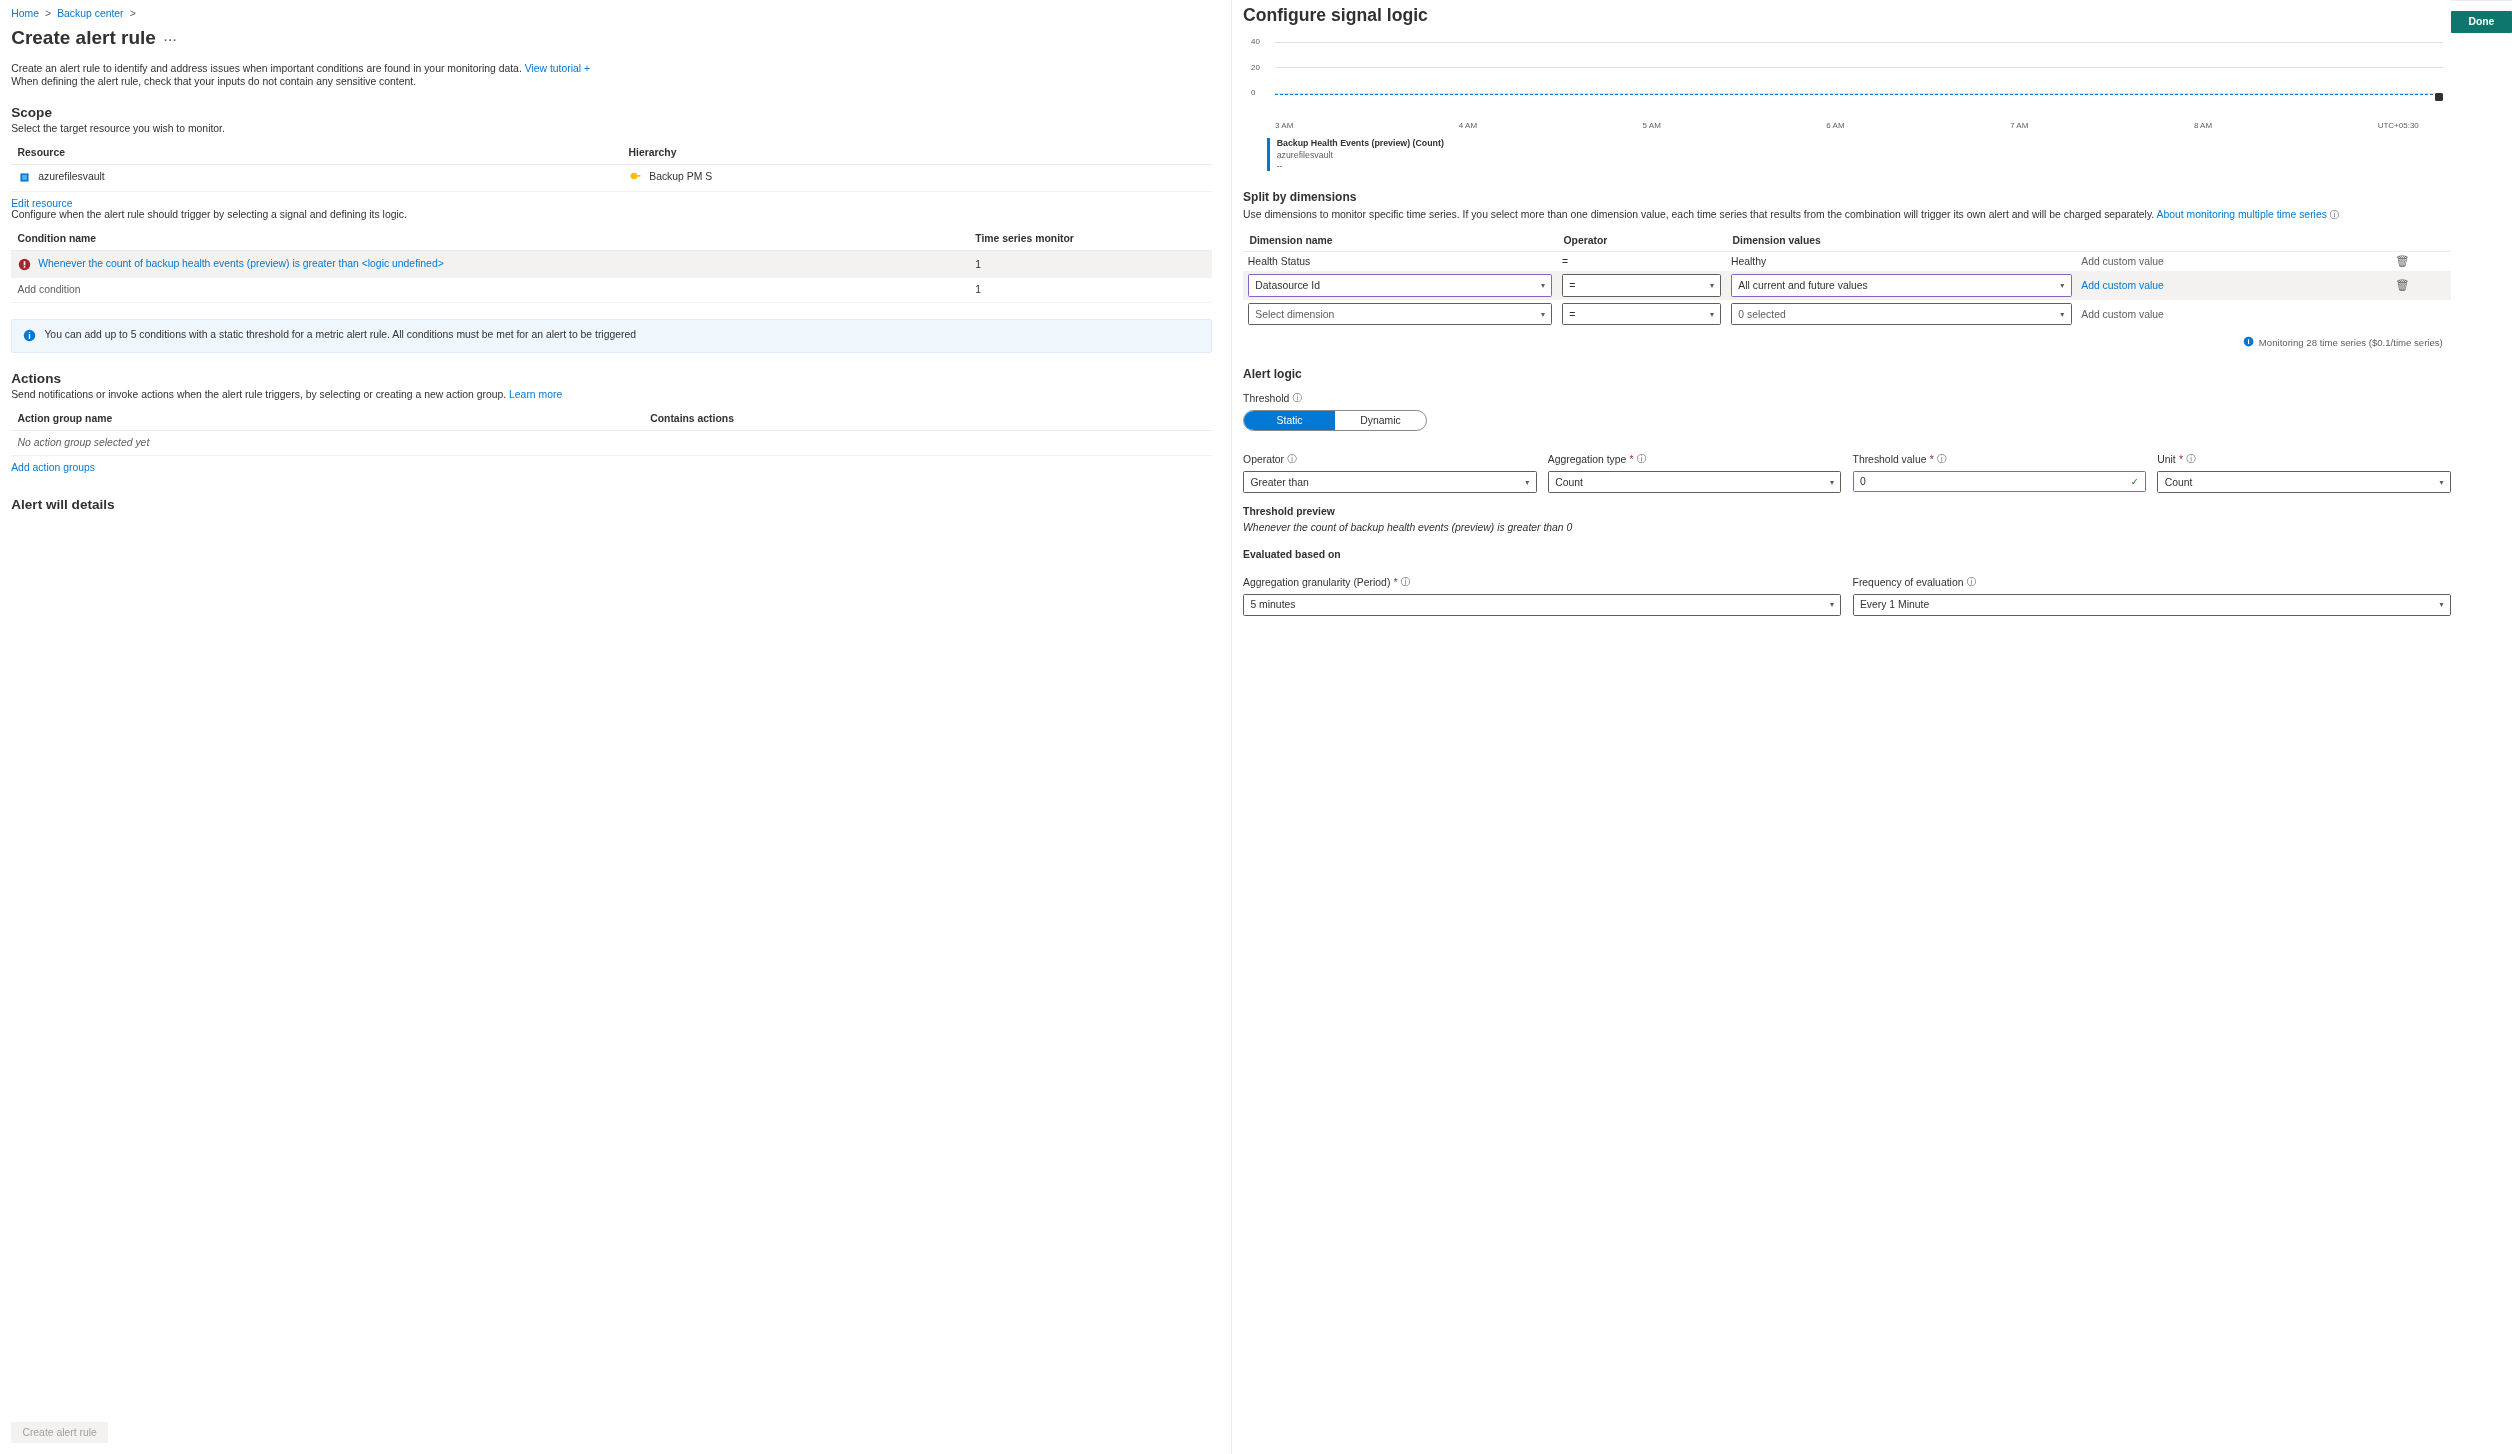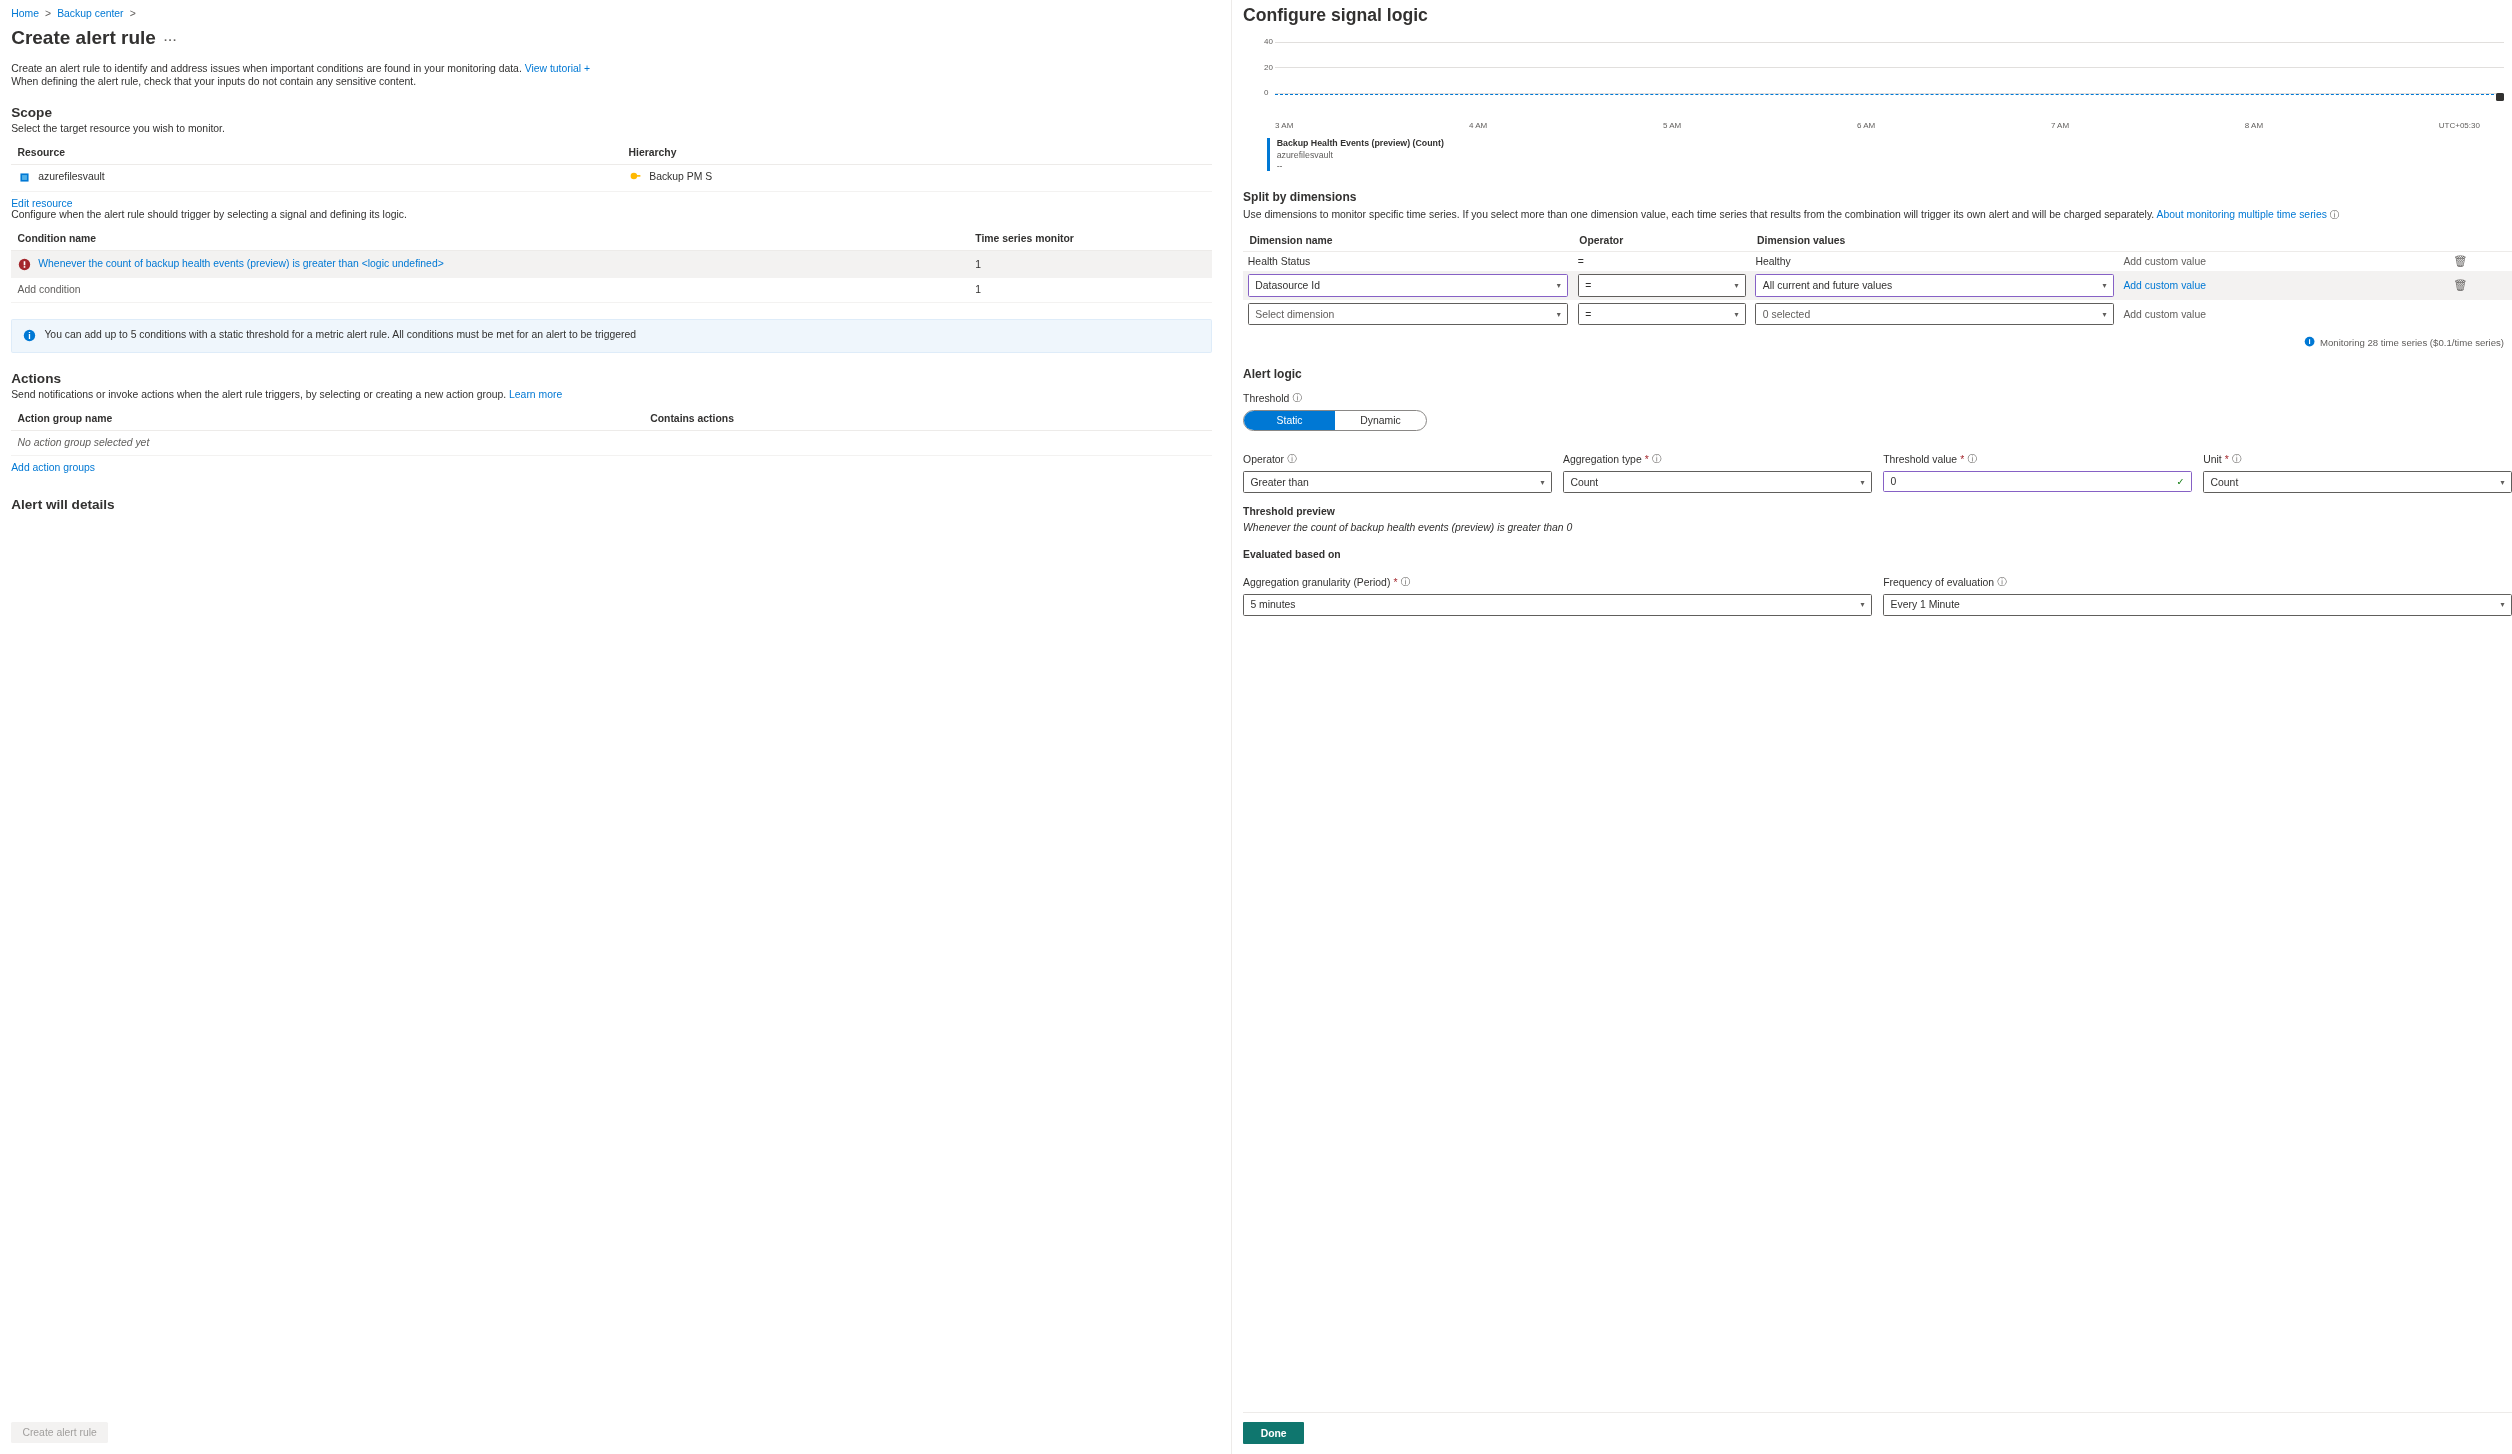--- a/index.html
+++ b/index.html
@@ -1,18 +1,18 @@
 <!DOCTYPE html>
 <html style="font-size:13px"><head>
 <meta charset="utf-8">
 <style>
 * { box-sizing: border-box; margin: 0; padding: 0; }
 body { font-family: "Segoe UI", -apple-system, sans-serif; font-size: 10.4px; color: #323130; background: #fff; display: flex; height: 100vh; overflow: hidden; }
 .left-panel { width: 49%; padding: 6.4px 19px 0 11.2px; overflow-y: auto; position: relative; }
-.right-panel { width: 51%; padding: 0 0 0 11.2px; overflow-y: auto; border-left: 0.8px solid #edebe9; display: flex; flex-direction: column; justify-content: flex-end; }
+.right-panel { width: 51%; padding: 0 0 0 11.2px; overflow-y: auto; border-left: 0.8px solid #edebe9; display: flex; flex-direction: row; justify-content: flex-end; }
 .right-scroll { flex: 1; overflow-y: auto; padding-bottom: 8px; }
 
 .breadcrumb { font-size: 10.4px; padding: 1.6px 0 4.8px 0; }
 .breadcrumb a { color: #0078d4; text-decoration: none; }
 .breadcrumb .sep { color: #605e5c; margin: 0 3.2px; }
 h1.page-title { font-size: 19px; font-weight: 600; margin: 3.2px 0 14.4px 0; }
 h1.page-title .dots { font-size: 11.2px; color: #605e5c; margin-left: 8px; letter-spacing: 0.8px; }
 h2.panel-title { font-size: 17.6px; font-weight: 600; margin: 4.8px 0 11.2px 0; }
 
 .intro { font-size: 10.4px; color: #323130; margin: 0 0 1.6px 0; }
@@ -36,21 +36,21 @@
 
 .info-banner { background: #eff6fc; border: 0.8px solid #deecf9; padding: 9.6px 11.2px; border-radius: 1.6px; margin-top: 16px; display:flex; gap:8px; align-items:flex-start; }
 .info-icon { width:13px; height:13px; flex-shrink:0; }
 
 .footer-btn { position: absolute; bottom: 11.2px; left: 11.2px; }
 .btn-disabled { background: #f3f2f1; color: #a19f9d; border: none; padding: 4.8px 11.2px; font-size: 10.4px; border-radius: 1.6px; cursor: not-allowed; }
 .btn-primary { background: #0f766e; color: #fff; border: none; padding: 5.6px 17.6px; font-size: 10.4px; font-weight: 700; border-radius: 1px; cursor: pointer; }
 
 
 .chart-area { height: 80px; position: relative; margin: 8px 8px 0 8px; }
-.y-tick { position:absolute; left:13px; font-size:8px; color:#605e5c; }
+.y-tick { position:absolute; left:0; font-size:8px; color:#605e5c; }
 .gridline { position:absolute; left:24px; right:0; border-top:0.8px solid #e1dfdd; }
 .data-line { position:absolute; left:24px; right:0; bottom:22.4px; border-top:1.6px dashed #0078d4; }
 .data-end { position:absolute; right:0; bottom:16px; width:8px; height:8px; background:#323130; border-radius:1.6px; }
 .x-ticks { display:flex; justify-content:space-between; margin:4px 32px 0 32px; font-size:8px; color:#605e5c; }
 .legend { margin: 8px 8px 0 24px; display:flex; gap:6.4px; }
 .legend-bar { width:3.2px; background:#0078d4; }
 .legend-text { font-size:8.8px; }
 .legend-text .bold { font-weight:600; }
 .legend-text .val { color:#605e5c; margin-top:1.6px; }
 

